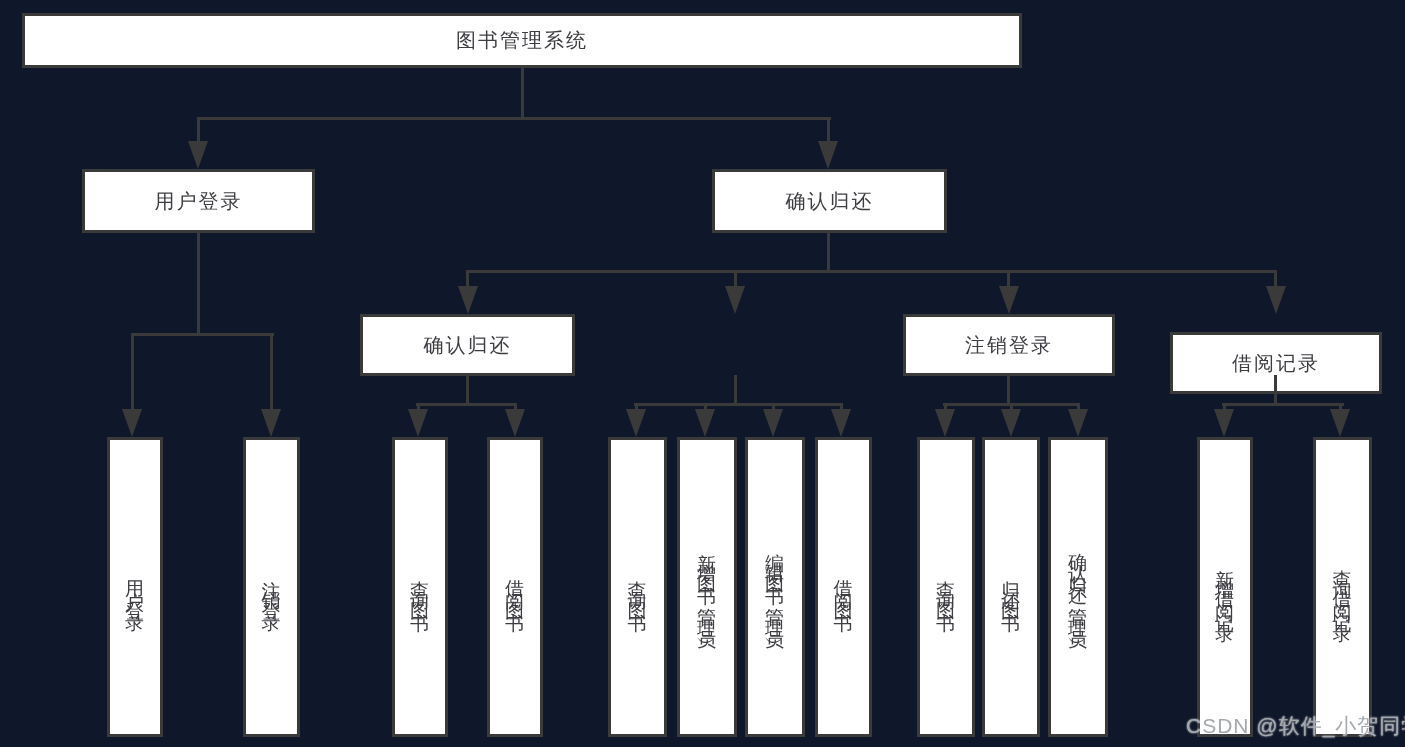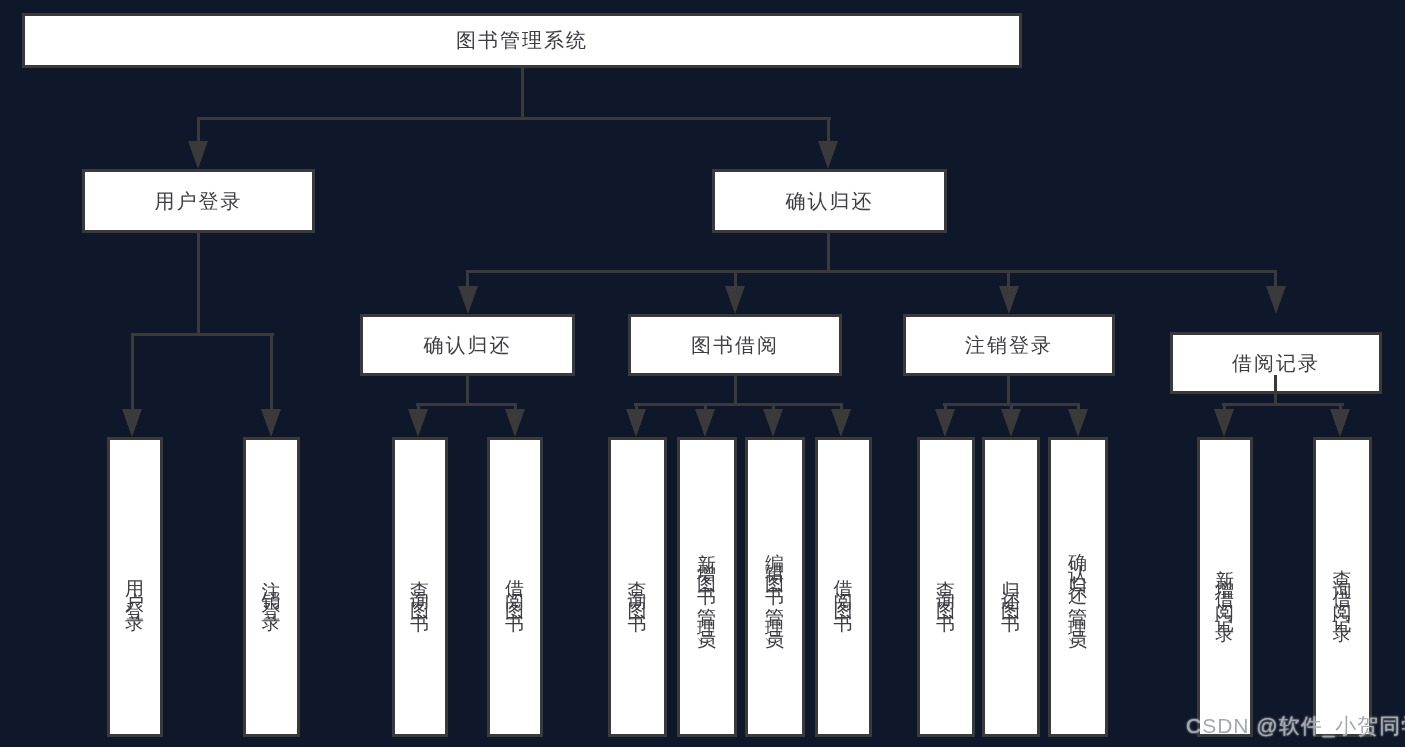--- a/index.html
+++ b/index.html
@@ -42,23 +42,20 @@
 
   <div class="box" style="left:82px;top:169px;width:233px;height:64px">
     <span class="lbl">用户登录</span>
   </div>
   <div class="box" style="left:712px;top:169px;width:235px;height:64px">
     <span class="lbl">确认归还</span>
   </div>
 
   <div class="box" style="left:360px;top:314px;width:215px;height:62px">
     <span class="lbl">确认归还</span>
-  </div>
-  <div class="box" style="left:628px;top:314px;width:214px;height:62px">
-    <span class="lbl">图书借阅</span>
   </div>
   <div class="box" style="left:903px;top:314px;width:212px;height:62px">
     <span class="lbl">注销登录</span>
   </div>
   <div class="box" style="left:1170px;top:332px;width:212px;height:62px">
     <span class="lbl">借阅记录</span>
   </div>
 
   <div class="box" style="left:107px;top:437px;width:56px;height:300px">
     <span class="vlbl">用户登录</span>

